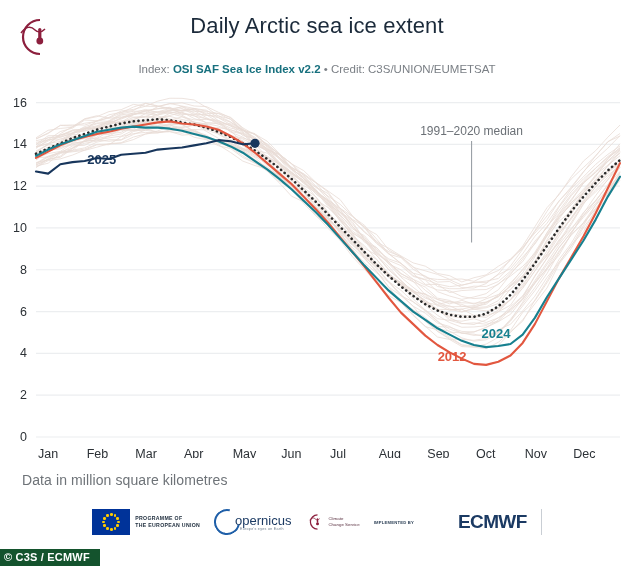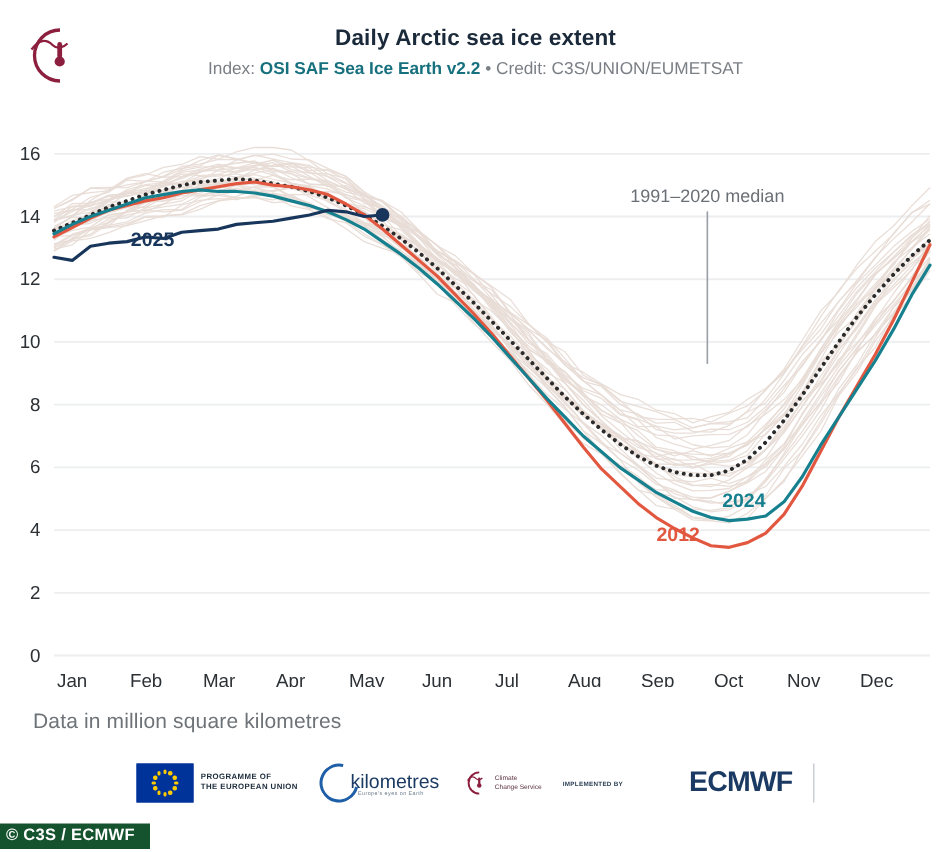--- a/index.html
+++ b/index.html
@@ -6,22 +6,22 @@
   body{
     width:634px;height:568px;
     background:#ffffff;
     font-family:"Liberation Sans", sans-serif;
     overflow:hidden;
     position:relative;
   }
   .logo-mark{position:absolute;left:10px;top:14px;width:48px;height:46px;}
   .header{position:absolute;left:0;top:14px;width:634px;text-align:center;}
   .title{
-    font-size:15px;font-weight:bold;color:#1b2a3a;letter-spacing:.1px;
-    margin:0 0 0 0;line-height:24px;
+    font-size:22px;font-weight:normal;color:#1b2a3a;letter-spacing:.1px;
+    margin:0 0 23px 0;line-height:24px;
   }
   .subtitle{font-size:11.5px;color:#7a7f85;line-height:16px;}
   .subtitle .src{color:#17707e;font-weight:bold;}
   .chart-wrap{position:absolute;left:0;top:78px;width:634px;height:380px;}
   .footnote{
     position:absolute;left:22px;top:472px;
     font-size:14px;color:#6e7378;letter-spacing:.1px;
   }
   .logobar{
     position:absolute;left:0;top:500px;width:634px;height:44px;
@@ -71,21 +71,21 @@
     <path d="M30 6 A17 17 0 1 0 30 40" fill="none" stroke="#8c1f3d" stroke-width="2.2"></path>
     <path d="M11 19 C16 12, 21 12, 25 16 C28 19, 32 18, 35 15" fill="none" stroke="#8c1f3d" stroke-width="1.5"></path>
     <rect x="28.2" y="14" width="3.2" height="11" rx="1.6" fill="#8c1f3d"></rect>
     <circle cx="29.8" cy="27" r="3.4" fill="#8c1f3d"></circle>
   </svg>
 </div>
 
 <div class="header">
   <div class="title">Daily Arctic sea ice extent</div>
   <div class="subtitle">
-    <span>Index: </span><span class="src">OSI SAF Sea Ice Earth v2.2</span><span> • Credit: C3S/UNION/EUMETSAT</span>
+    <span>Index: </span><span class="src">OSI SAF Sea Ice Index v2.2</span><span> • Credit: C3S/UNION/EUMETSAT</span>
   </div>
 </div>
 
 <div class="chart-wrap">
   <svg id="chart-svg" width="634" height="380" viewBox="0 0 634 380">
       <line x1="36" x2="620" y1="359" y2="359" stroke="#eceef0" stroke-width="1.2"></line>
       <text x="27" y="363" text-anchor="end" font-size="12.5" fill="#2c3136" font-family="&quot;Liberation Sans&quot;, sans-serif">0</text>
       <line x1="36" x2="620" y1="317.1927710843373" y2="317.1927710843373" stroke="#eceef0" stroke-width="1.2"></line>
       <text x="27" y="321.1927710843373" text-anchor="end" font-size="12.5" fill="#2c3136" font-family="&quot;Liberation Sans&quot;, sans-serif">2</text>
       <line x1="36" x2="620" y1="275.3855421686747" y2="275.3855421686747" stroke="#eceef0" stroke-width="1.2"></line>
@@ -183,21 +183,21 @@
       </span>
     <span class="eu-txt">
       <div>PROGRAMME OF</div>
       <div>THE EUROPEAN UNION</div>
     </span>
   </div>
 
   <div class="copernicus">
     <span class="cop-c"></span>
     <span>
-      <div class="cop-word">kilometres</div>
+      <div class="cop-word">opernicus</div>
       <div class="cop-sub">Europe's eyes on Earth</div>
     </span>
   </div>
 
   <div class="c3s-mini">
     <svg width="20" height="20" viewBox="0 0 48 46">
       <path d="M30 6 A17 17 0 1 0 30 40" fill="none" stroke="#8c1f3d" stroke-width="3"></path>
       <path d="M11 19 C16 12, 21 12, 25 16 C28 19, 32 18, 35 15" fill="none" stroke="#8c1f3d" stroke-width="2"></path>
       <rect x="28.2" y="14" width="3.6" height="11" rx="1.8" fill="#8c1f3d"></rect>
       <circle cx="30" cy="27" r="3.6" fill="#8c1f3d"></circle>

